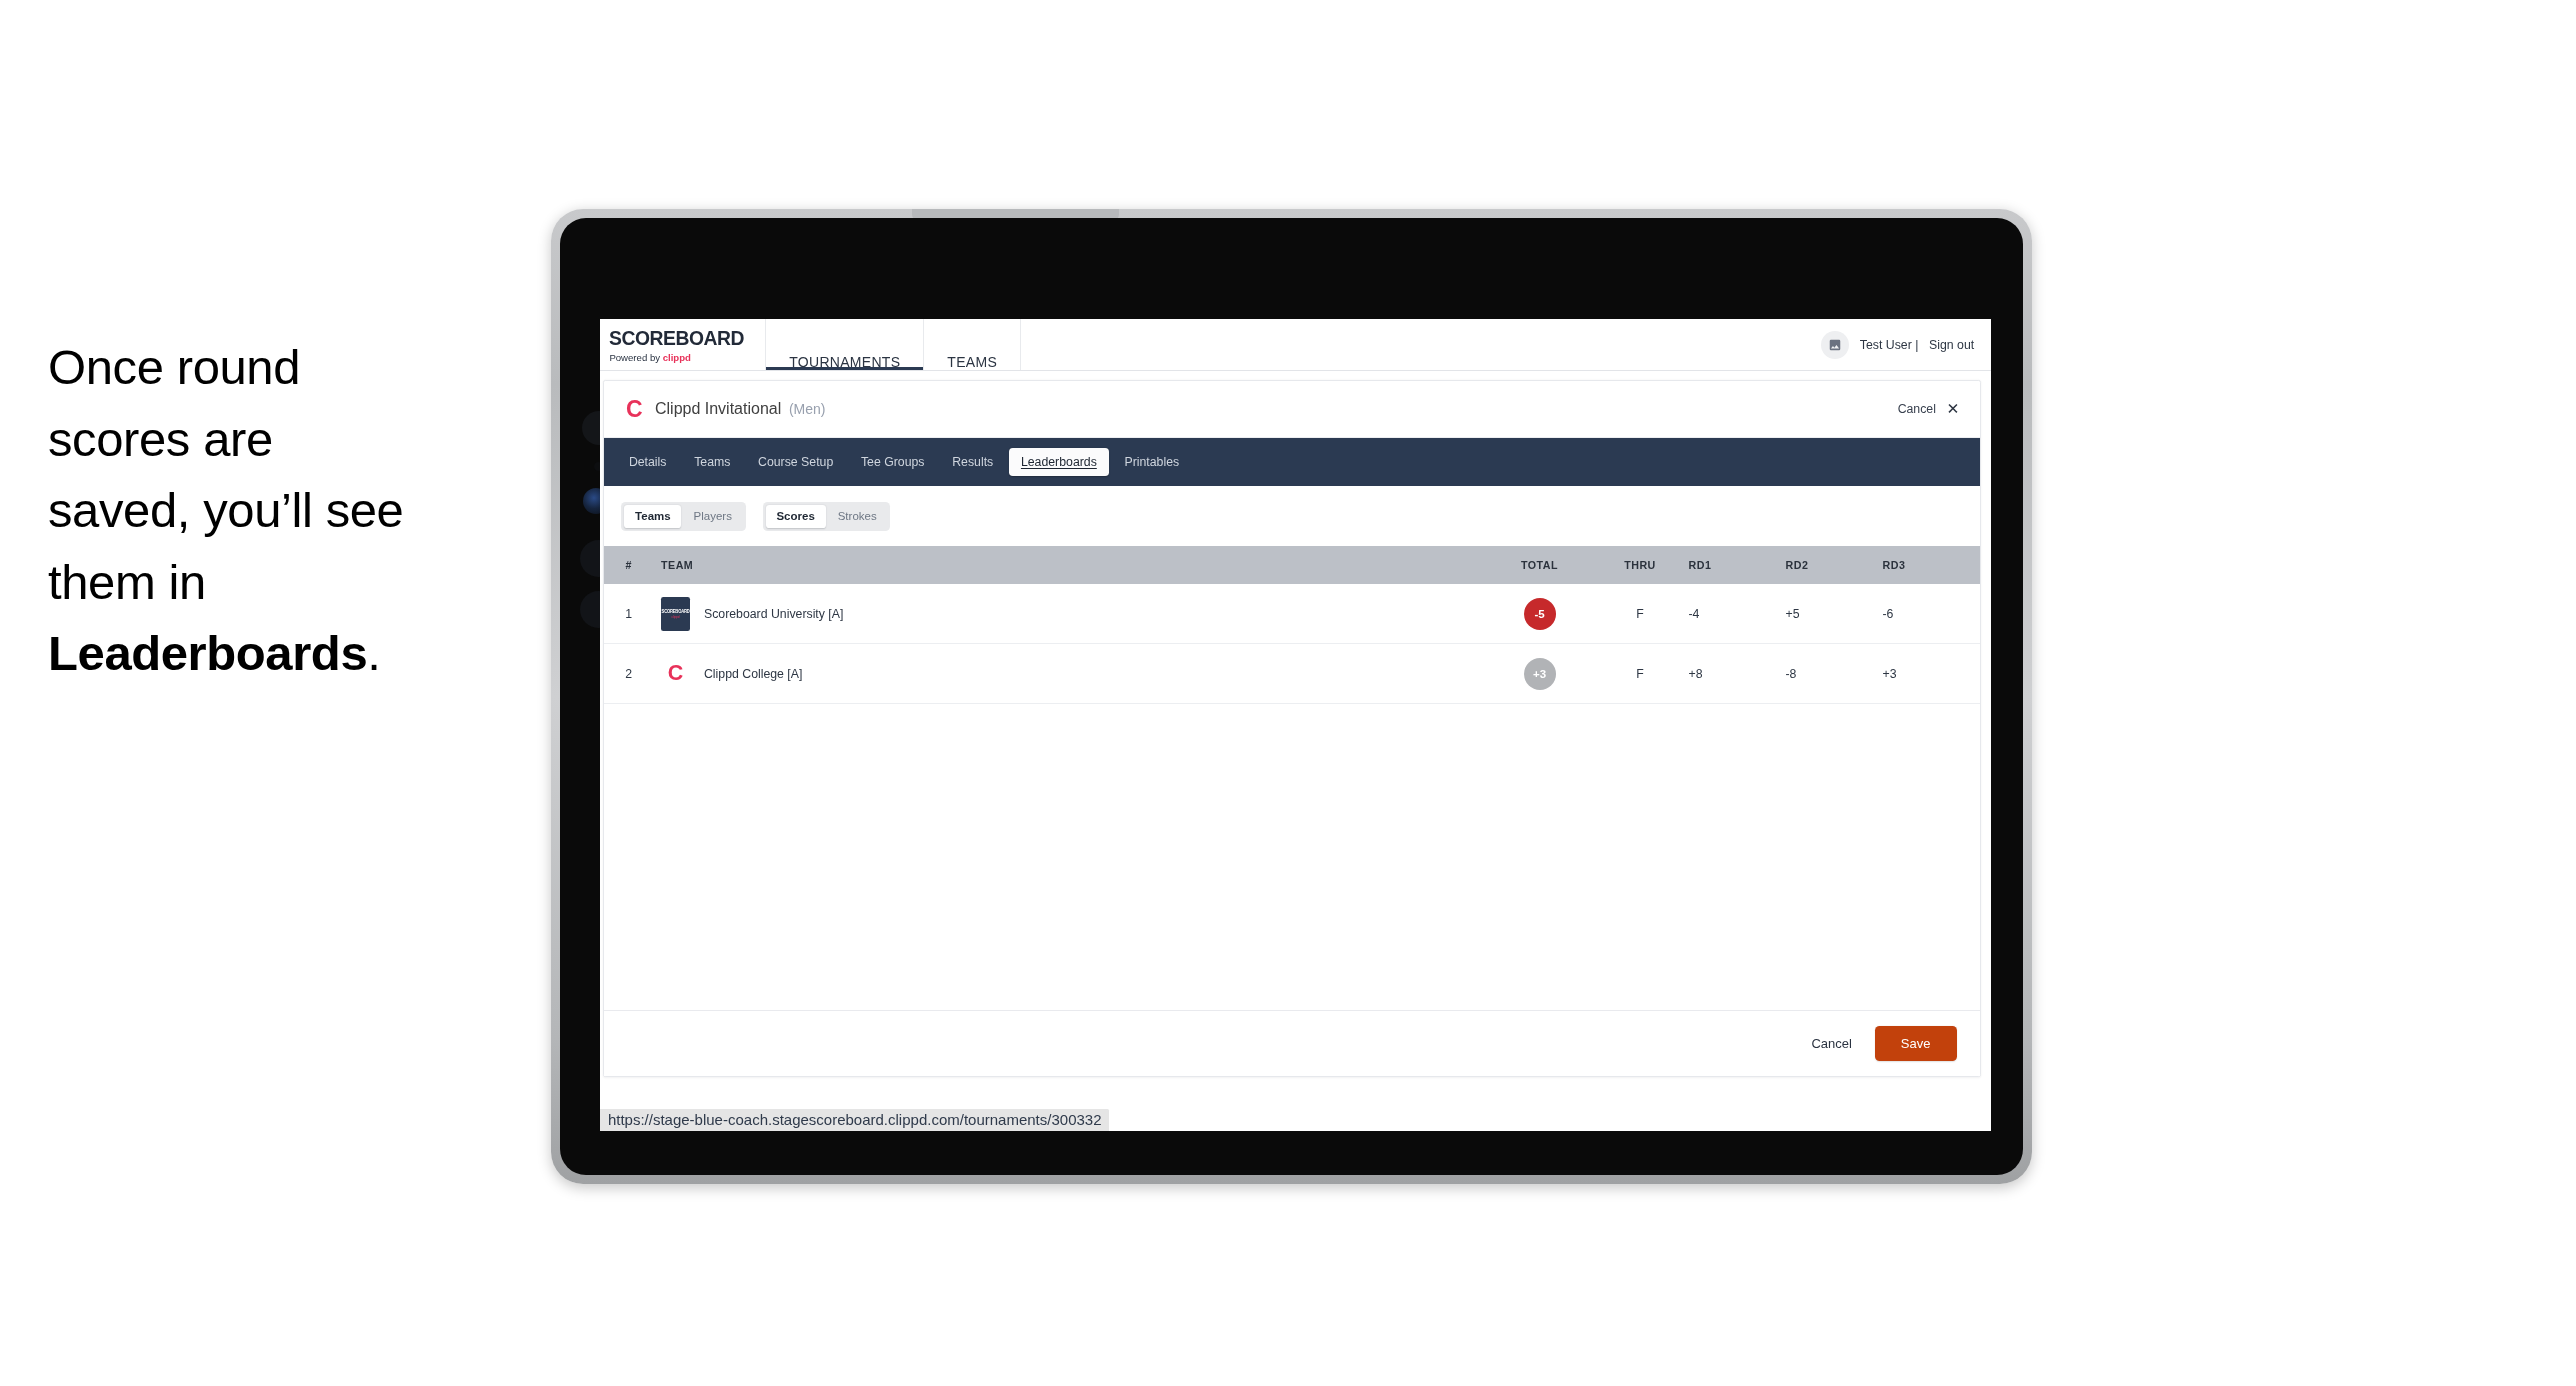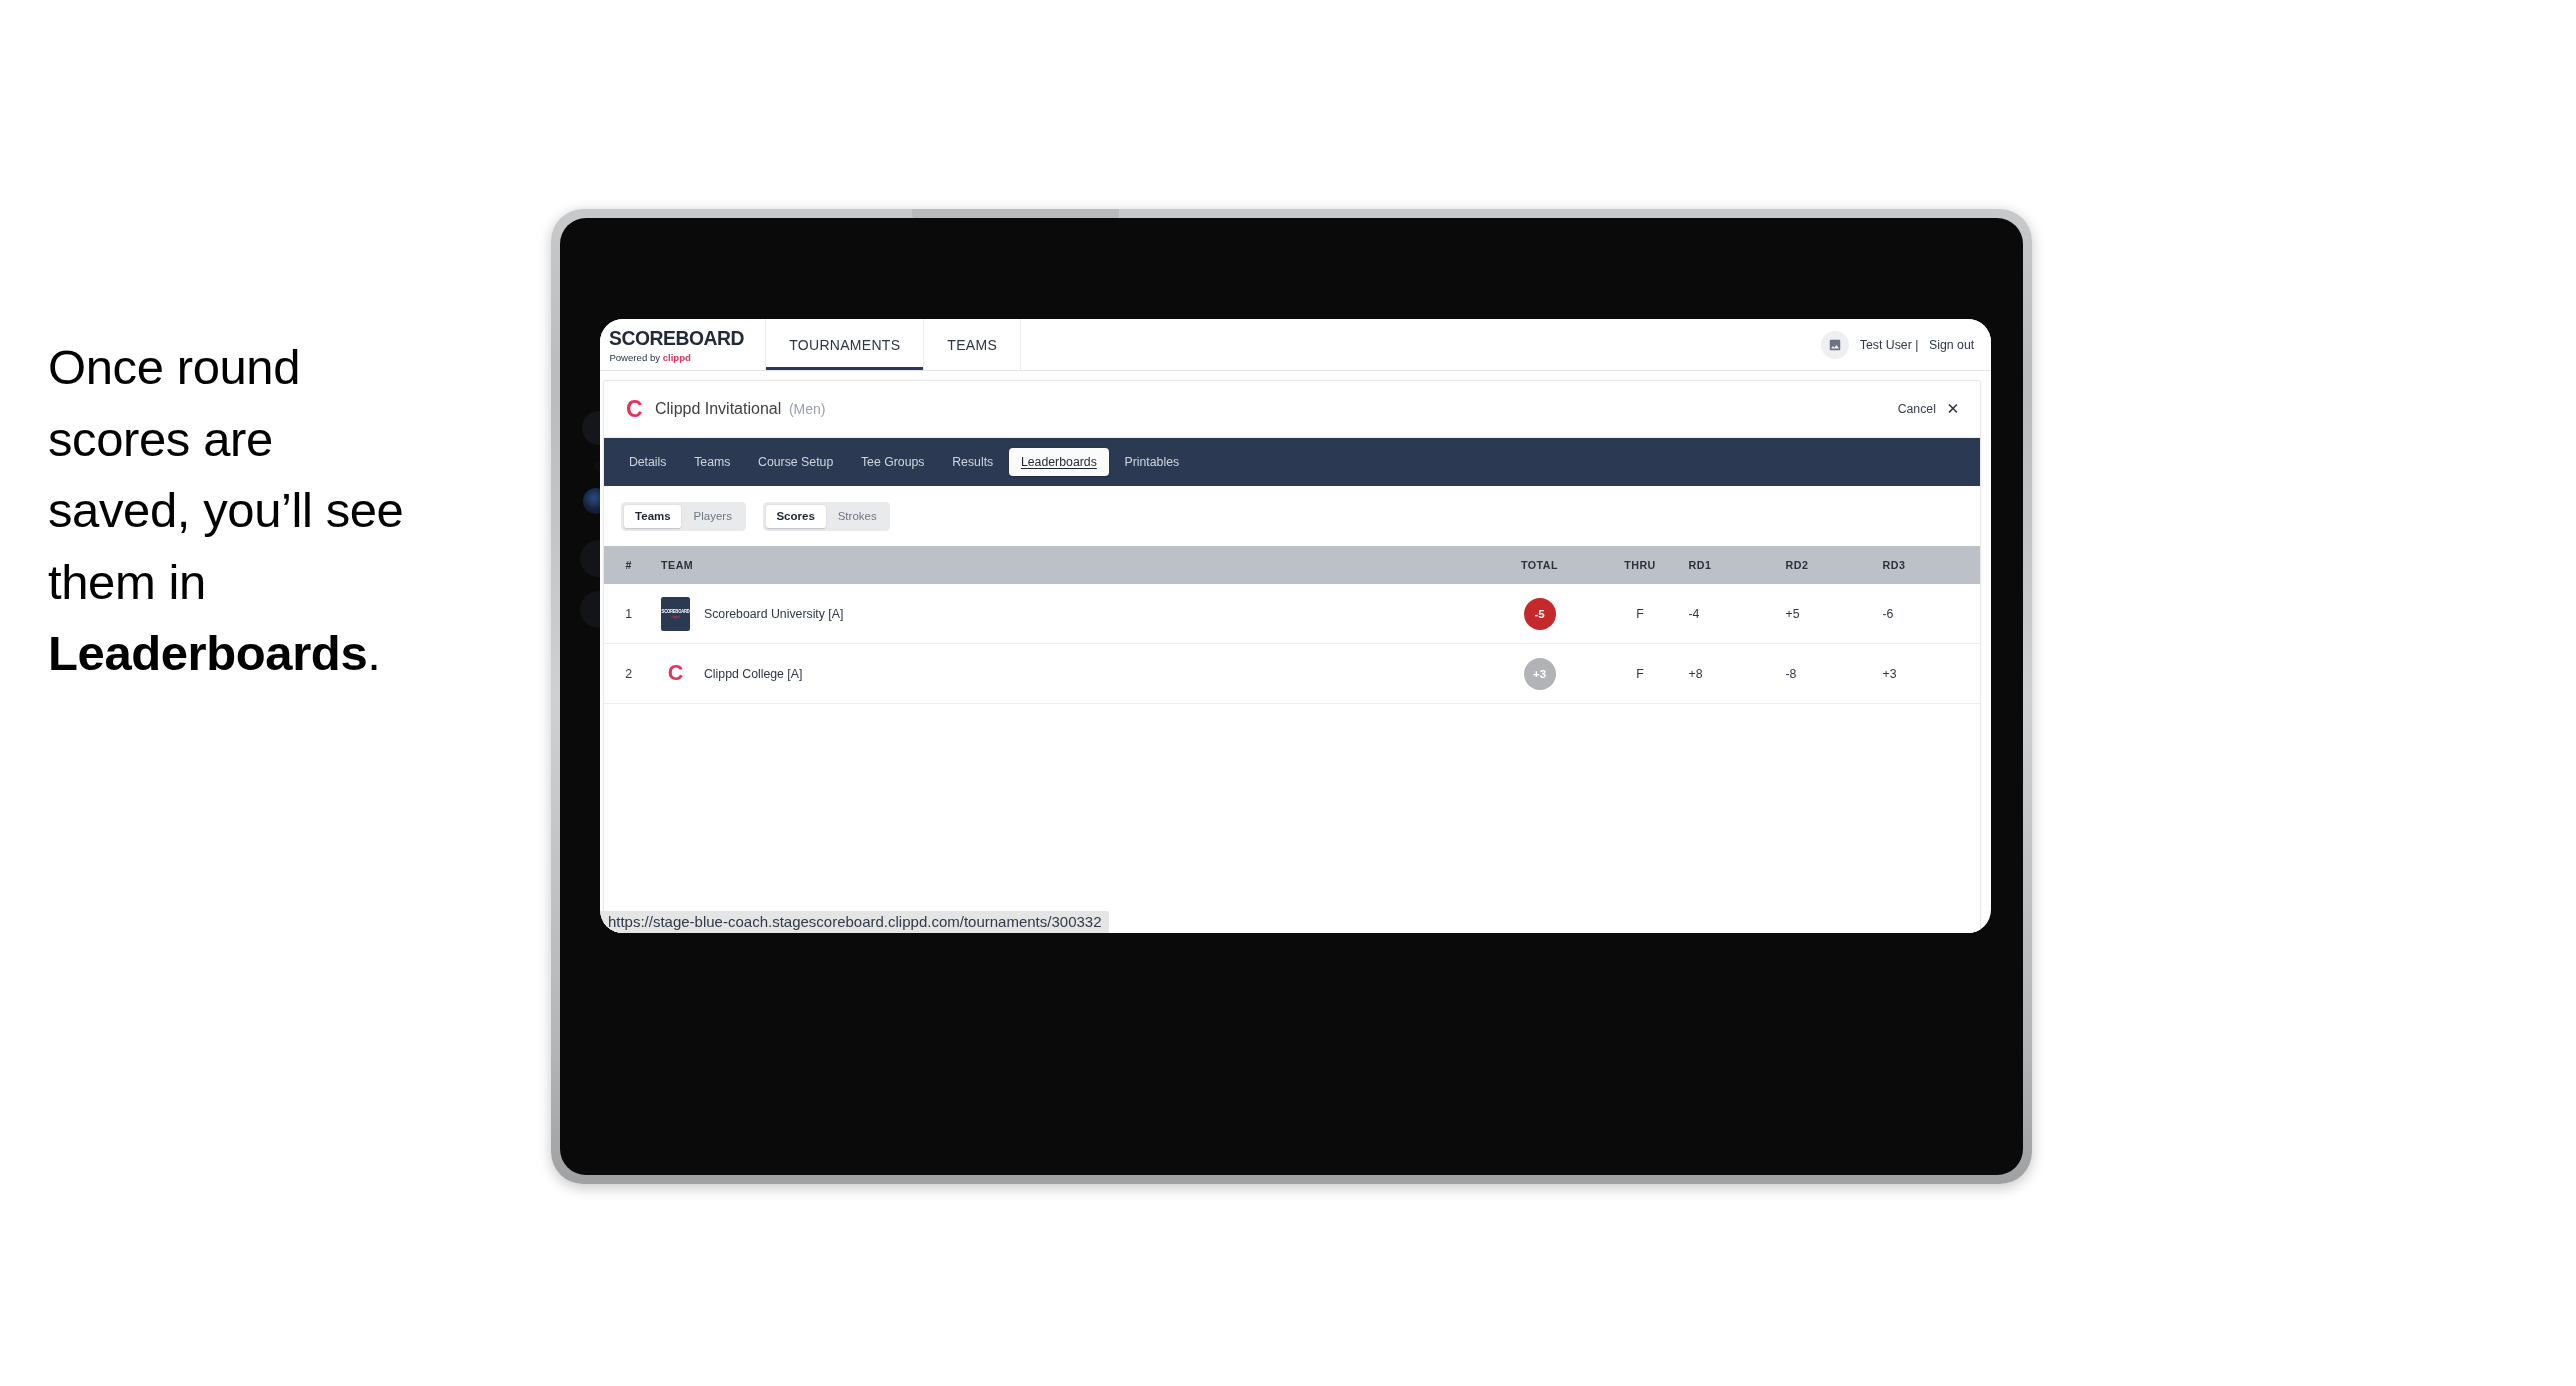--- a/index.html
+++ b/index.html
@@ -47,24 +47,23 @@
             background: radial-gradient(circle at 42% 38%, #2a4a86 0%, #16253f 48%, #090c12 100%); }
   .cam.c4 { left: 20px; top: 322px; width: 37px; height: 37px; background:#121418; }
   .cam.c5 { left: 20px; top: 373px; width: 37px; height: 37px; background:#121418; }
   .topnotch { position:absolute; top:0; left:361px; width:207px; height:10.7px;
               background:#b7b9bb; border-radius:0 0 5.4px 5.4px; }
 
   
   .page {
     position: absolute;
     left: 40px; top: 101px;
-    width: 1391px; height: 614px;
+    width: 1391px; height: 812px;
     background: #ffffff;
     overflow: hidden;
-    border-radius: 23px;
   }
 
   
   .appbar {
     position: relative;
     height: 52px;
     background: #ffffff;
     border-bottom: 0.8px solid #e2e4e8;
     display: flex; align-items: stretch;
   }
@@ -81,21 +80,21 @@
     letter-spacing: -0.5px;
     color: #222a38;
     transform: scaleX(0.92);
     transform-origin: left center;
   }
   .brand-sub { font-size: 9.6px; color: #2a3342; margin-top: 1.5px; }
   .brand-sub .clippd { color: #e8325a; font-weight: bold; }
 
   .topnav { display: flex; align-items: stretch; }
   .topnav-item {
-    display: flex; align-items: center;
+    display: flex; align-items: flex-end;
     padding: 0 23px;
     font-size: 14px;
     letter-spacing: 0.3px;
     color: #2b3442;
     border-right: 0.8px solid #e8eaed;
     position: relative;
   }
   .topnav-item.active::after {
     content: ""; position: absolute; left: 0; right: 0; bottom: 0;
     height: 3.1px; background: #2b3a52;

